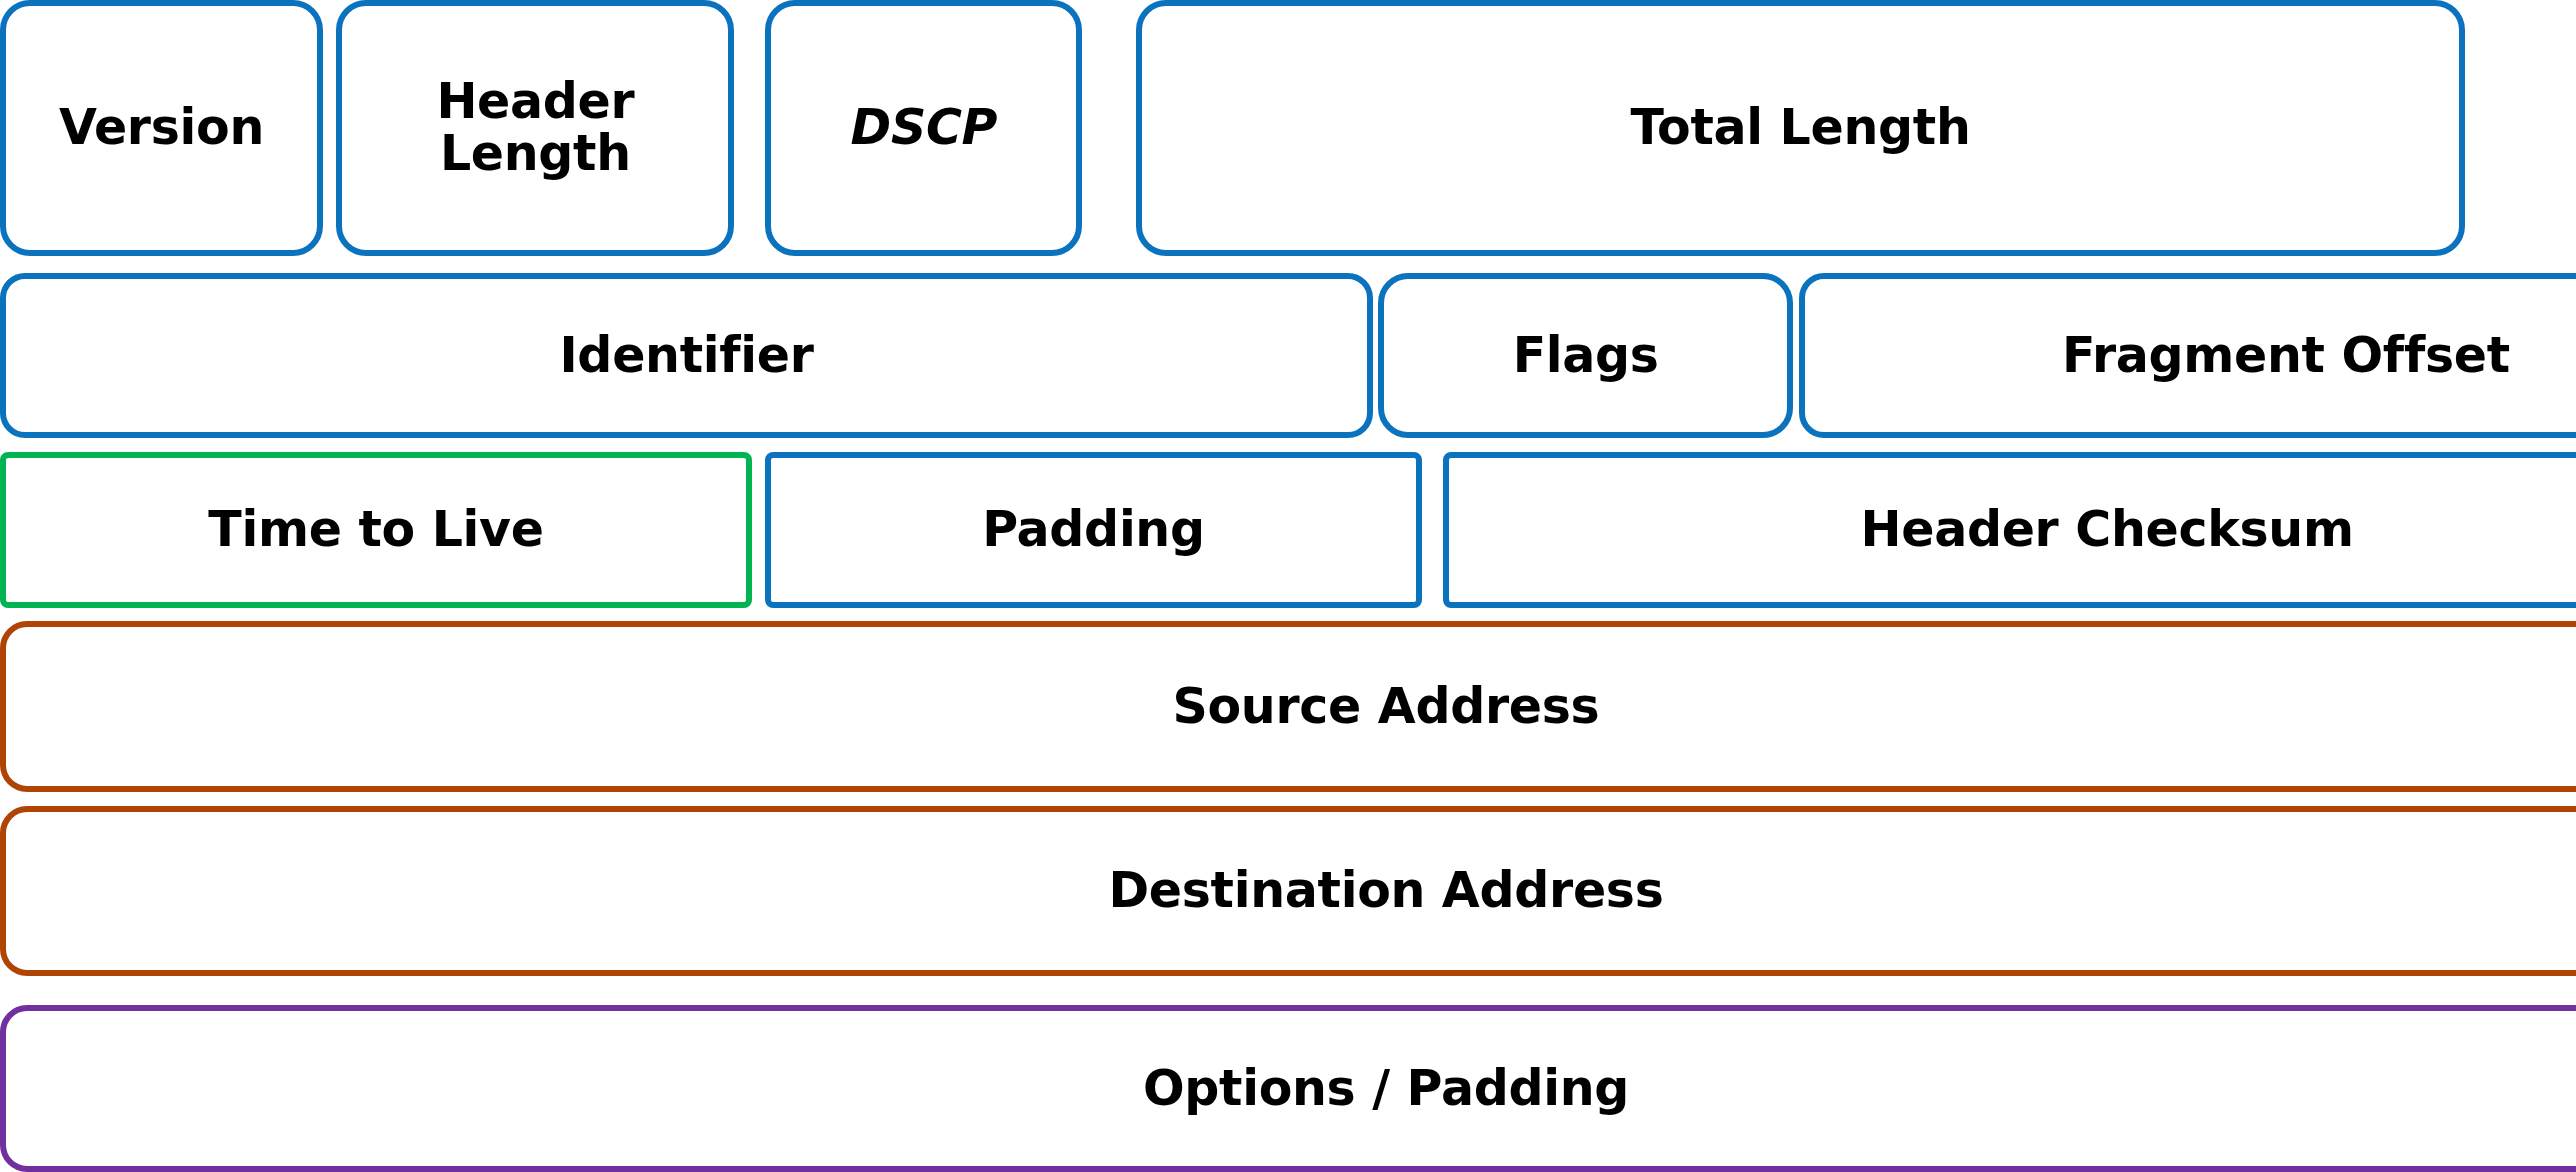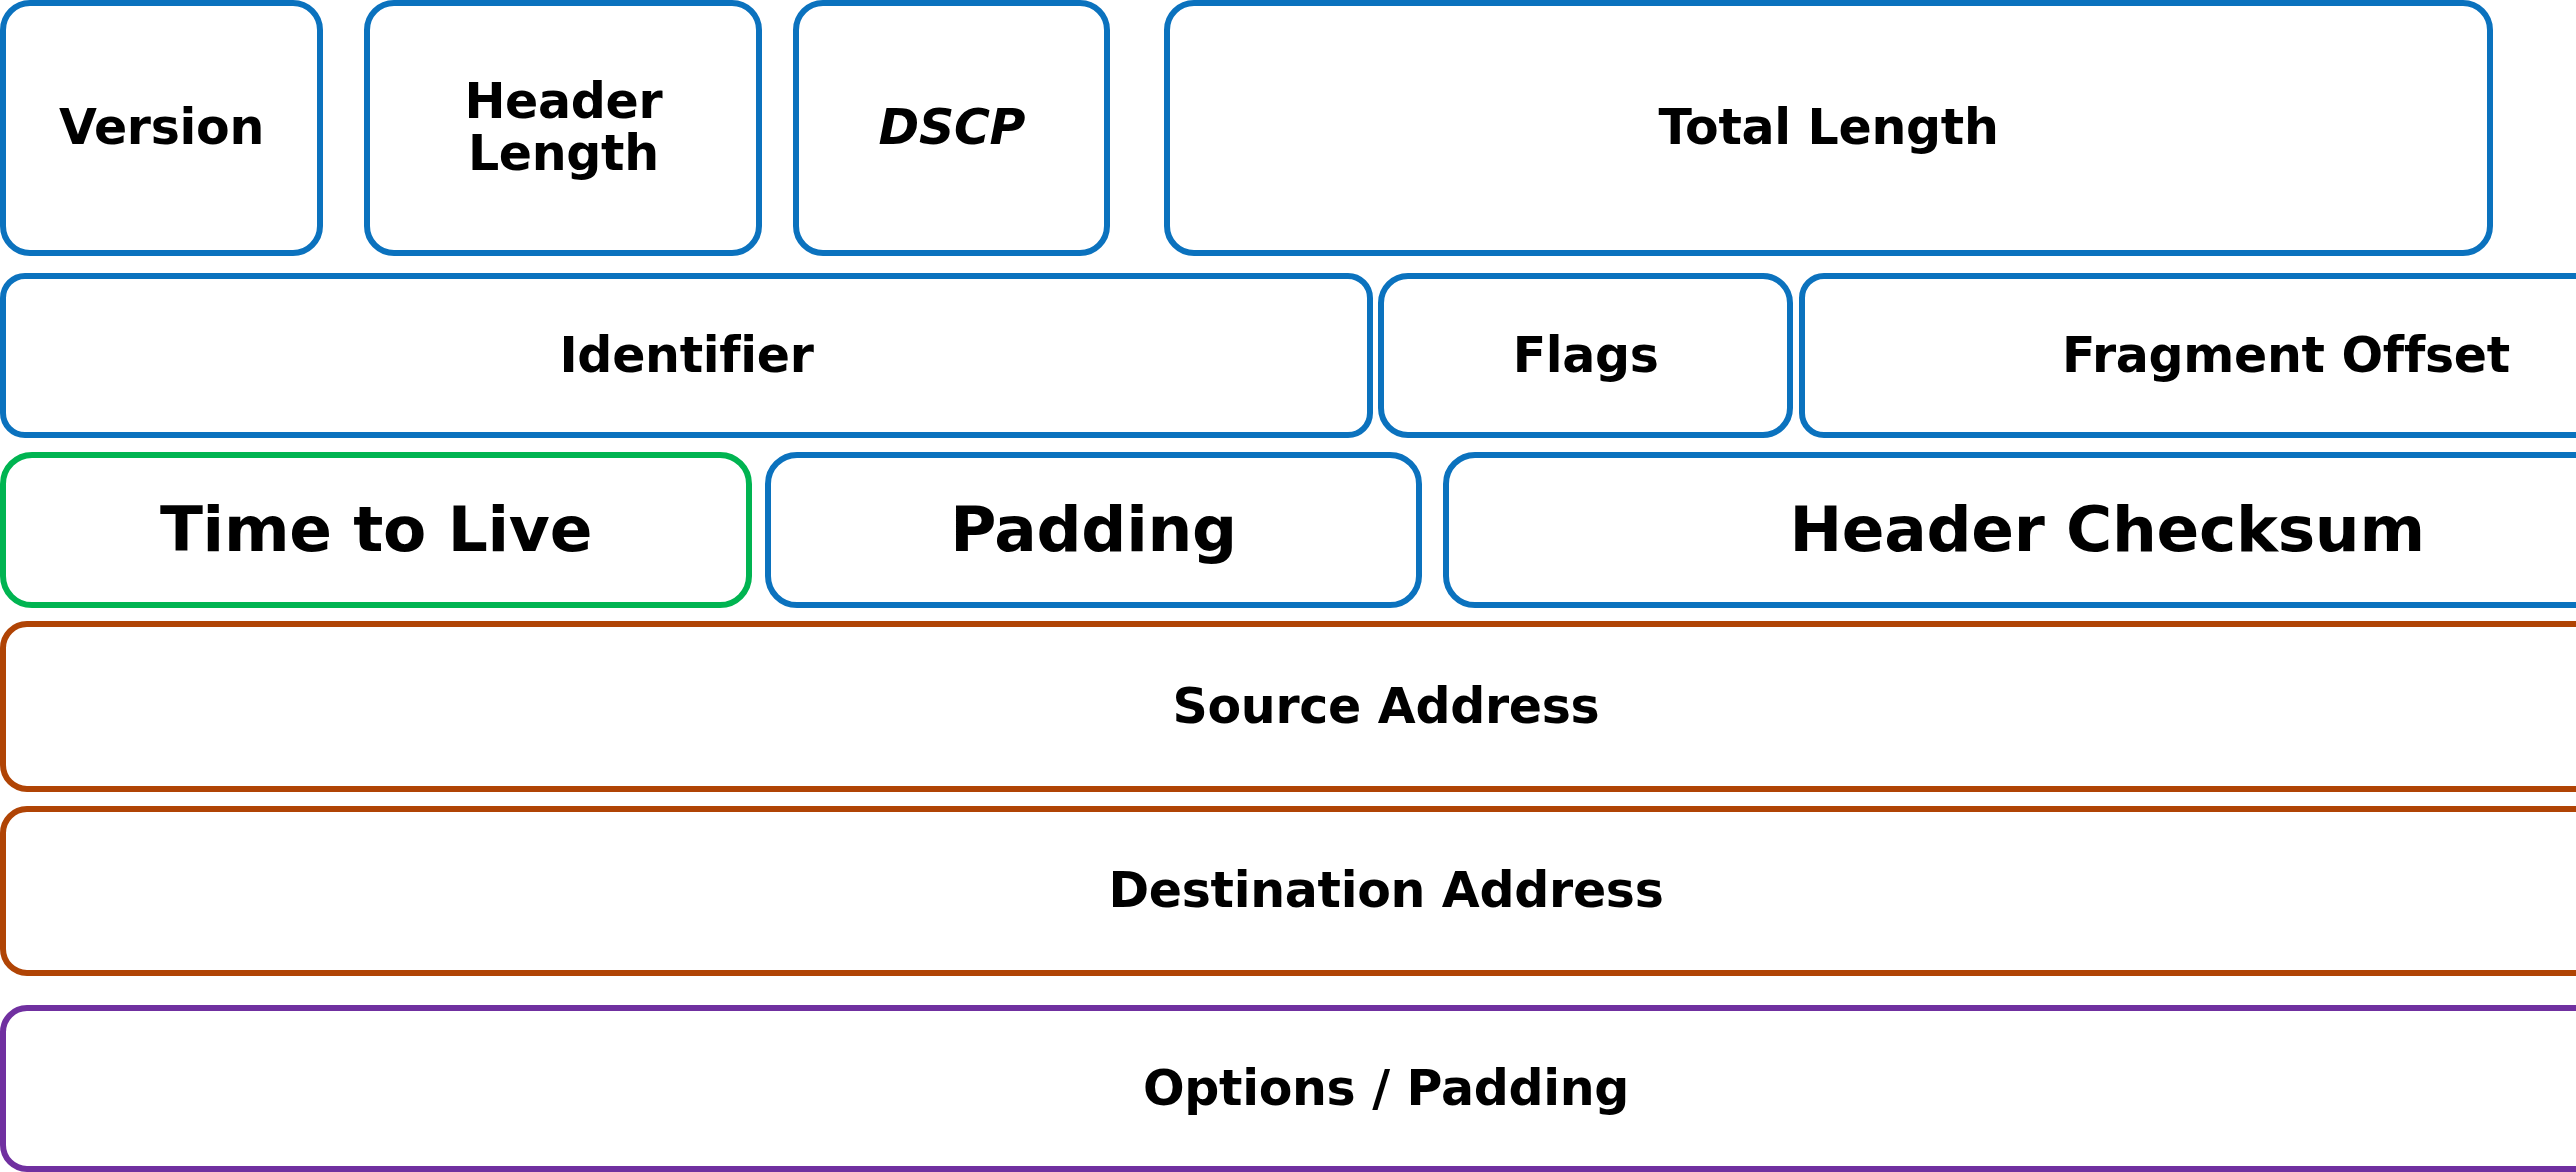--- a/index.html
+++ b/index.html
@@ -46,35 +46,35 @@
   
   .r1 { top: 0px;    height: 256px; }
   .r2 { top: 273px;  height: 165px; }
   .r3 { top: 452px;  height: 156px; }
   .r4 { top: 621px; height: 171px; }
   .r5 { top: 806px; height: 170px; }
   .r6 { top: 1005px; height: 167px; }
 
   .r1 .field { border-radius: 30px; font-size: 49px; }
   .r2 .field { border-radius: 25px; font-size: 49px; }
-  .r3 .field { border-radius: 32px; font-size: 63px; }
+  .r3 .field { border-radius: 8px; font-size: 49px; }
   .r4 .field { border-radius: 27px; font-size: 49px; }
   .r5 .field { border-radius: 27px; font-size: 49px; }
   .r6 .field { border-radius: 27px; font-size: 49px; }
 
   .gap { flex: 0 0 auto; }
 </style>
 </head>
 <body>
 
 <div id="diagram">
     <div class="row r1">
       <div class="field blue" style="flex: 0 0 323px;">Version</div>
       <div class="gap" style="flex: 0 0 13.4px;"></div>
-      <div class="field blue" style="flex: 0 0 398px; margin-left: 28px;">Header<br>Length</div>
+      <div class="field blue" style="flex: 0 0 398px;">Header<br>Length</div>
       <div class="gap" style="flex: 0 0 31px;"></div>
       <div class="field blue" style="flex: 0 0 317px; font-style: italic;">DSCP</div>
       <div class="gap" style="flex: 0 0 33px;"></div>
       <div class="gap" style="flex: 0 0 20.6px;"></div>
       <div class="field blue" style="flex: 0 0 1329px;">Total Length</div>
     </div>
     <div class="row r2">
       <div class="field blue" style="flex: 0 0 1373px;">Identifier</div>
       <div class="gap" style="flex: 0 0 5.2px;"></div>
       <div class="field blue" style="flex: 0 0 415px; border-radius: 30px;">Flags</div>

